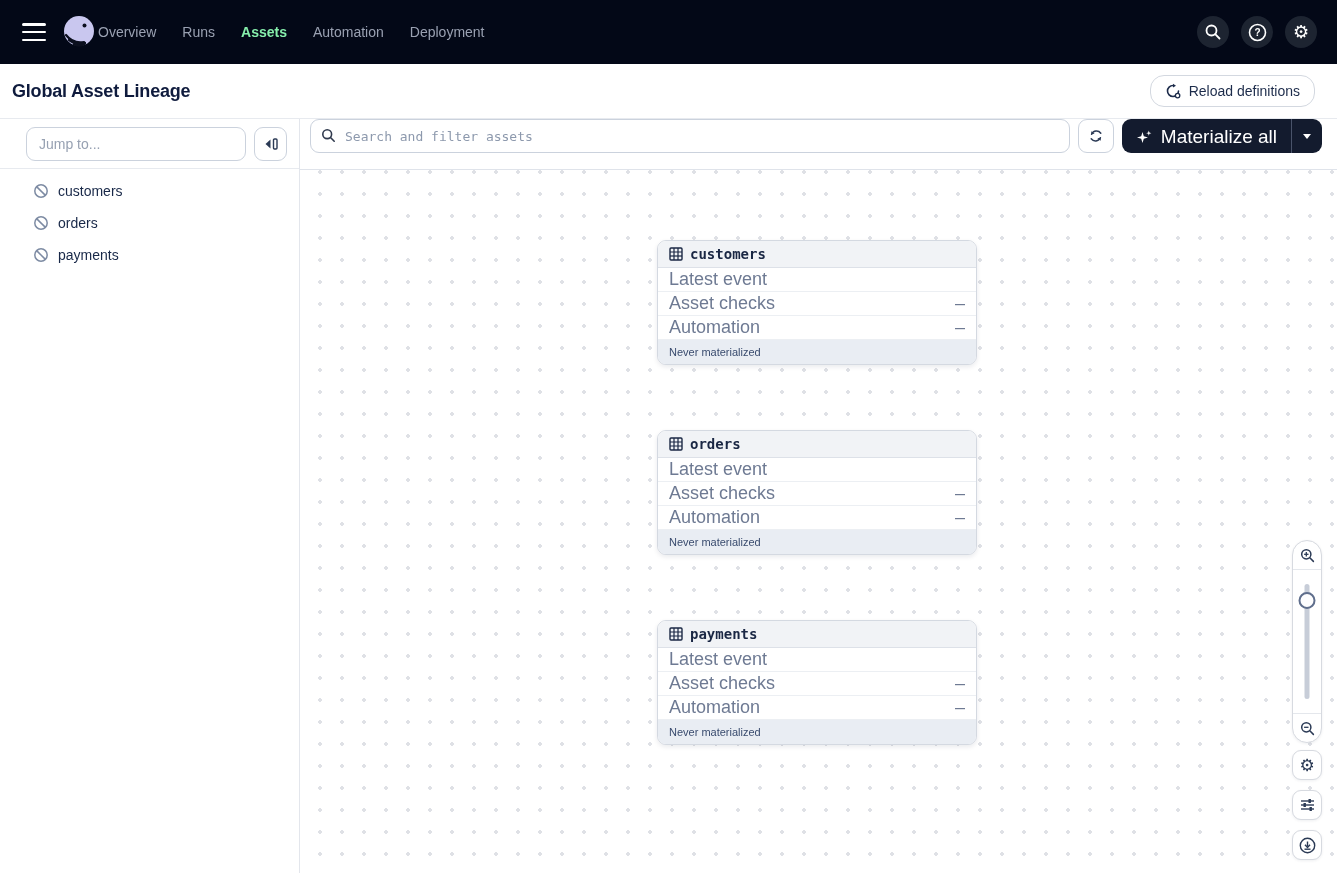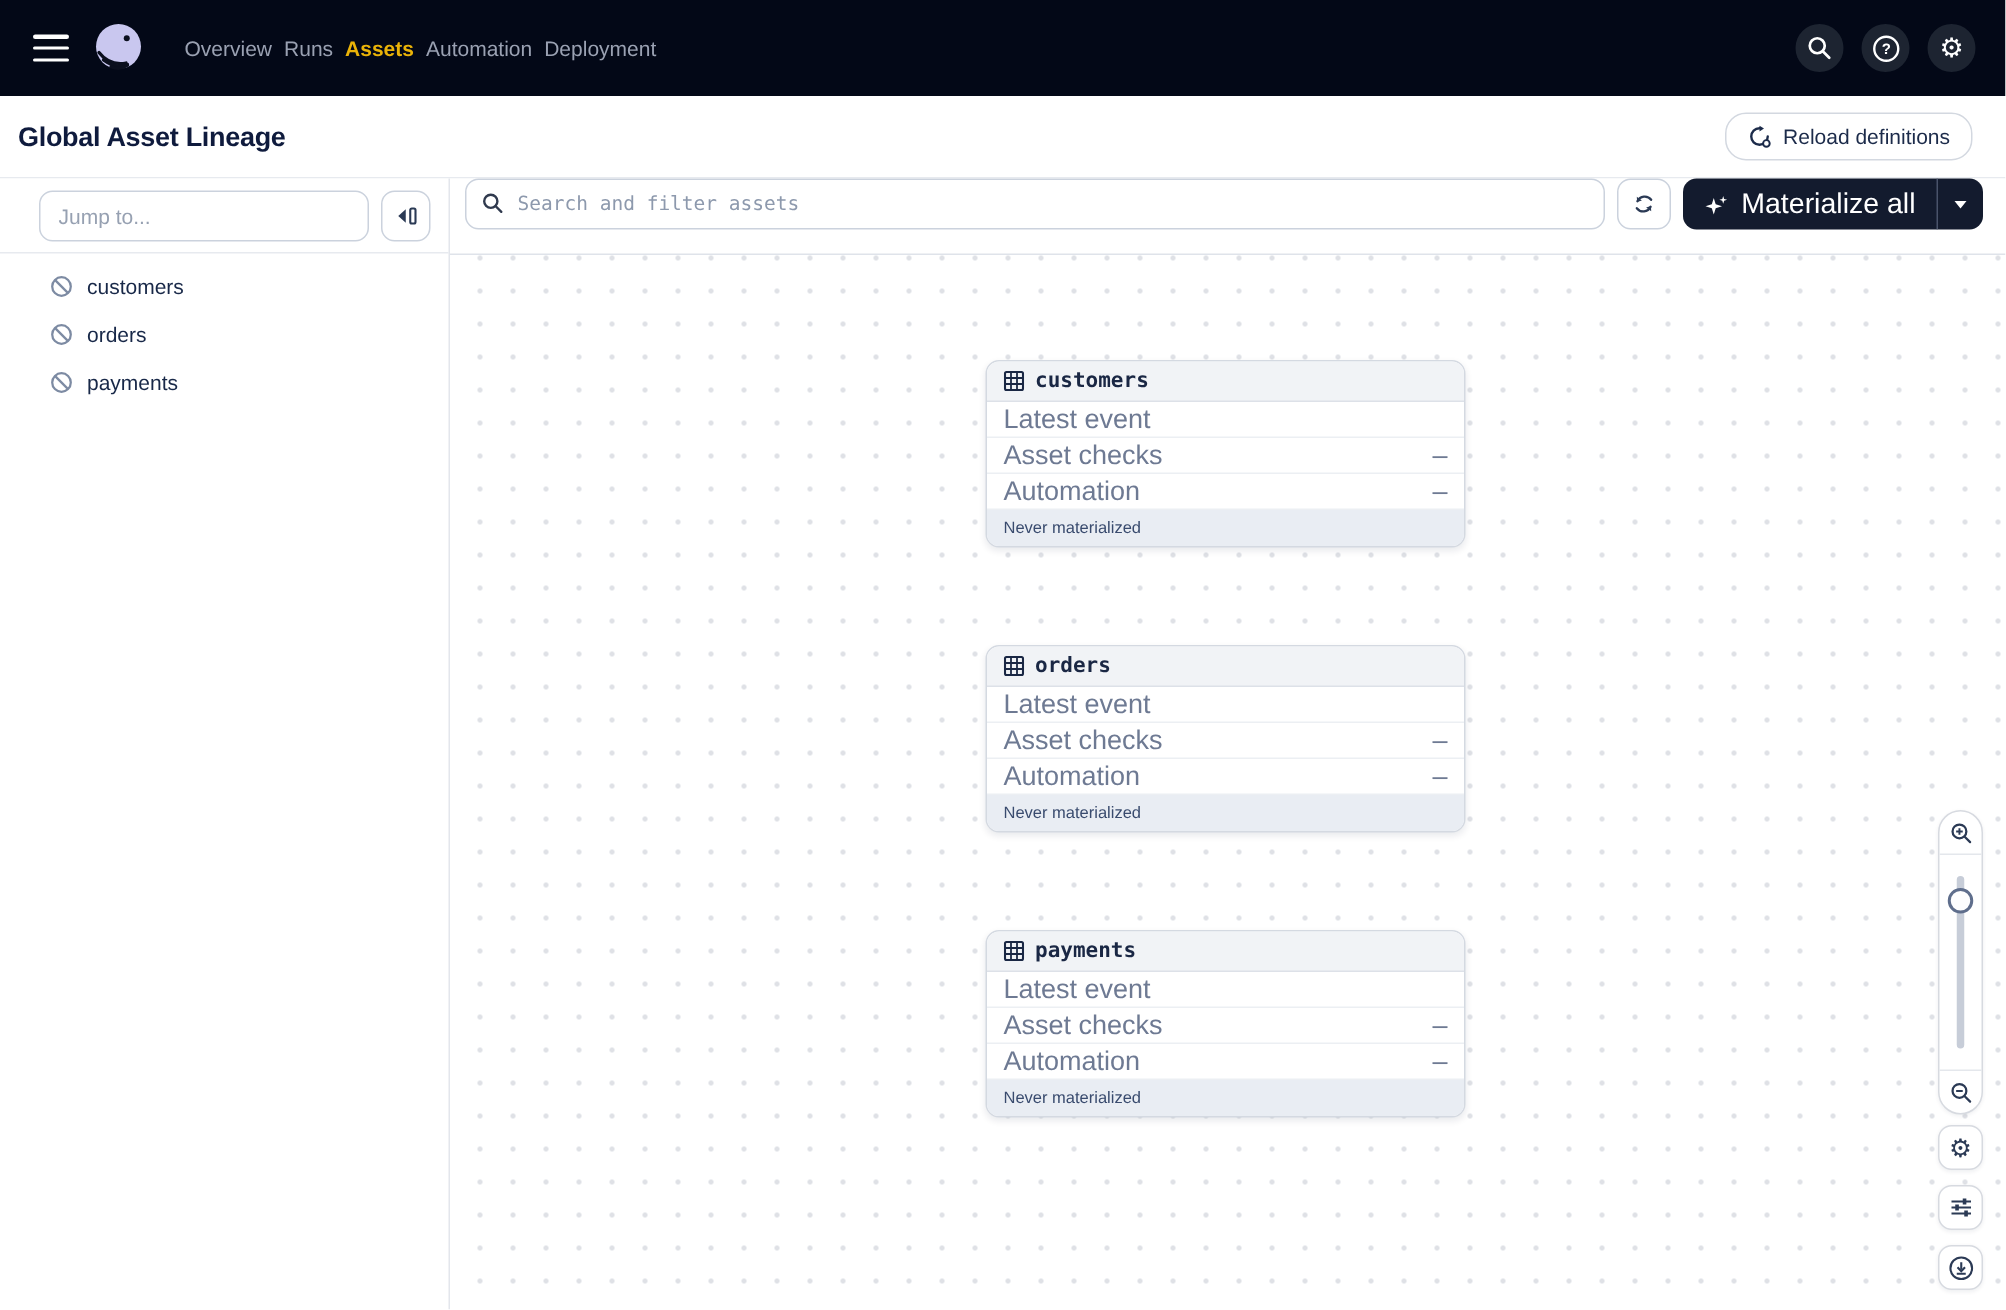--- a/index.html
+++ b/index.html
@@ -6,23 +6,23 @@
   html,body { width:1337px; height:873px; overflow:hidden; }
   body { font-family:"Liberation Sans", sans-serif; background:#fff; color:#16233f; }
 
   .app { width:1337px; height:873px; display:flex; flex-direction:column; }
 
   
   .topnav { height:64px; background:#030817; display:flex; align-items:center; flex:0 0 auto; }
   .hamburger { width:24px; height:18px; margin-left:22px; display:flex; flex-direction:column; justify-content:space-between; cursor:pointer; }
   .hamburger span { display:block; height:2.5px; background:#fff; border-radius:2px; }
   .logo { width:38px; height:38px; margin-left:14px; border-radius:50%; flex:0 0 auto; }
-  .navlinks { display:flex; align-items:center; margin-left:25px; gap:8px; }
+  .navlinks { display:flex; align-items:center; gap:26px; }
   .navlink { font-size:14px; color:#9aa1b2; cursor:pointer; text-decoration:none; }
-  .navlink.active { color:#eab308; font-weight:bold; }
+  .navlink.active { color:#86efac; font-weight:bold; }
   .nav-spacer { flex:1; }
   .nav-iconbtn { width:32px; height:32px; border-radius:50%; background:#1d2431; display:flex; align-items:center; justify-content:center; margin-right:12px; cursor:pointer; }
   .nav-iconbtn:last-child { margin-right:20px; }
   .gear-glyph { color:#fff; font-size:18px; line-height:1; }
 
   
   .pagehead { height:55px; border-bottom:1px solid #e7eaef; display:flex; align-items:center; flex:0 0 auto; background:#fff; }
   .pagetitle { font-size:18px; font-weight:bold; color:#0f1b3d; margin-left:12px; letter-spacing:-0.2px; }
   .head-spacer { flex:1; }
   .reload-btn { display:flex; align-items:center; gap:8px; height:32px; padding:0 14px; margin-right:22px;

